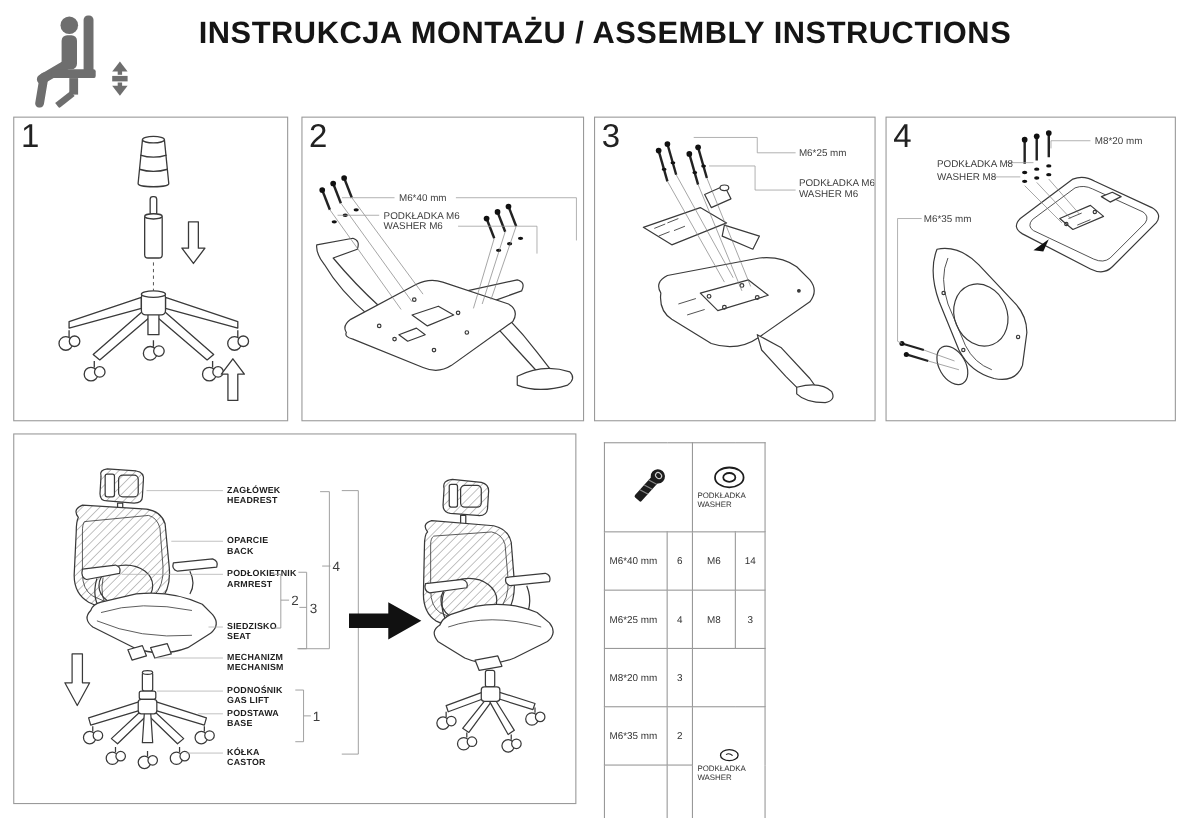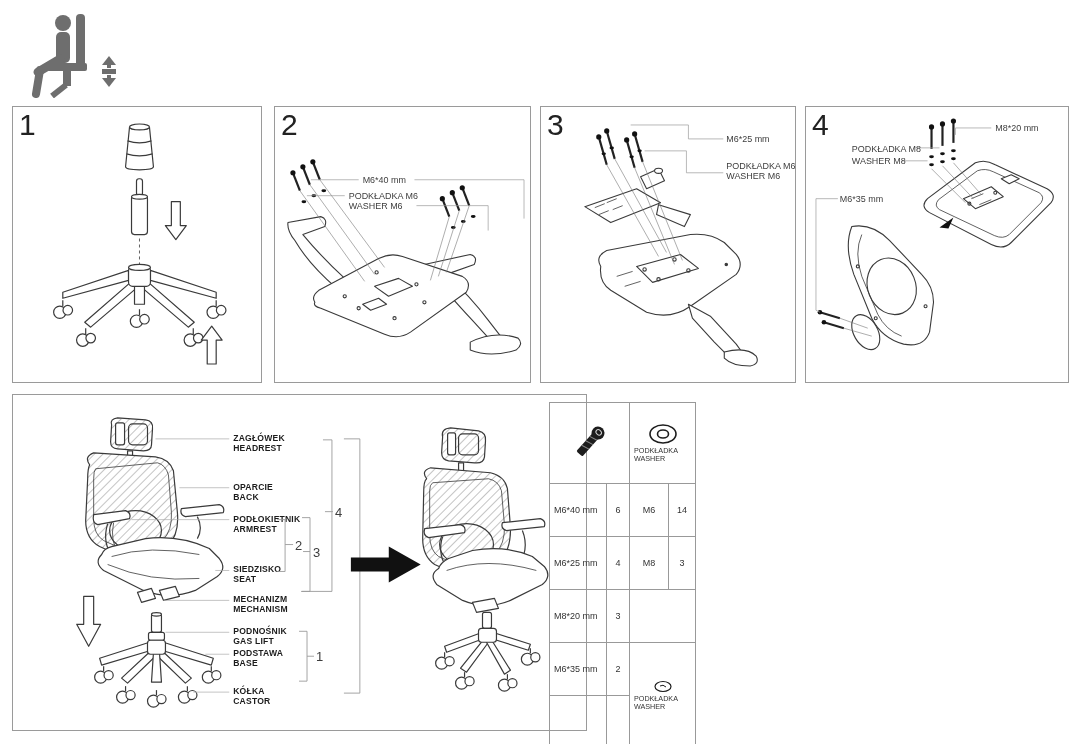--- a/index.html
+++ b/index.html
@@ -8,21 +8,21 @@
   .hdr-title{position:absolute;left:40px;right:20px;top:14px;text-align:center;
              font-size:28px;font-weight:bold;color:#151515;letter-spacing:.5px;white-space:pre;}
   .hdr-sub{position:absolute;left:40px;right:20px;top:48px;text-align:center;
            font-size:21px;font-weight:bold;color:#151515;white-space:pre;}
   .hdr-icon{position:absolute;left:14px;top:6px;}
   .panel{position:absolute;border:1px solid #9a9a9a;background:#fff;box-sizing:border-box;}
   .p1{left:12px;top:106px;width:250px;height:277px;}
   .p2{left:274px;top:106px;width:257px;height:277px;}
   .p3{left:540px;top:106px;width:256px;height:277px;}
   .p4{left:805px;top:106px;width:264px;height:277px;}
-  .pbig{left:12px;top:394px;width:575px;height:337px;padding-left:30px;}
+  .pbig{left:12px;top:394px;width:512px;height:337px;padding-left:30px;}
   .stepnum{position:absolute;left:6px;top:1px;font-size:30px;color:#222;z-index:2;}
   .panel svg{display:block;width:100%;height:100%;}
   svg text{font-family:"Liberation Sans",sans-serif;}
   .lbl{font-size:9px;fill:#3d3d3d;}
   .plbl{font-size:8.6px;font-weight:bold;fill:#1c1c1c;letter-spacing:.2px;}
   .gnum{font-size:13px;fill:#3d3d3d;}
   table.parts{position:absolute;left:549px;top:402px;border-collapse:collapse;
               font-size:9px;color:#333;}
   table.parts td{border:1px solid #999;height:18px;padding:17px 2px;text-align:center;}
   table.parts td.sz{width:50px;text-align:left;padding-left:4px;}
@@ -48,20 +48,21 @@
       <rect x="49" y="65" width="8" height="15"></rect>
       <line x1="52" y1="79" x2="38" y2="90" stroke="#6e6e6e" stroke-width="6"></line>
       <polygon points="95,50 88,59 102,59"></polygon>
       <rect x="93" y="58" width="4" height="4"></rect>
       <rect x="88" y="63" width="14" height="5"></rect>
       <rect x="93" y="69" width="4" height="4"></rect>
       <polygon points="95,81 88,72 102,72"></polygon>
     </g>
   </svg>
 
+  <div class="hdr-title">INSTRUKCJA MONTAŻU / ASSEMBLY INSTRUCTIONS</div>
 
   <div class="panel p1">
     <span class="stepnum">1</span>
     <svg viewBox="0 0 249 276">
       <g fill="none" stroke="#3a3a3a" stroke-width="1.2" stroke-linejoin="round">
 
         <path d="M117,20 L113,60 C113,64 141,64 141,60 L137,20" fill="#fff"></path>
         <ellipse cx="127" cy="20" rx="10" ry="3" fill="#fff"></ellipse>
         <path d="M115,34 Q127,38 139,34"></path>
         <path d="M114,47 Q127,51 140,47"></path>

